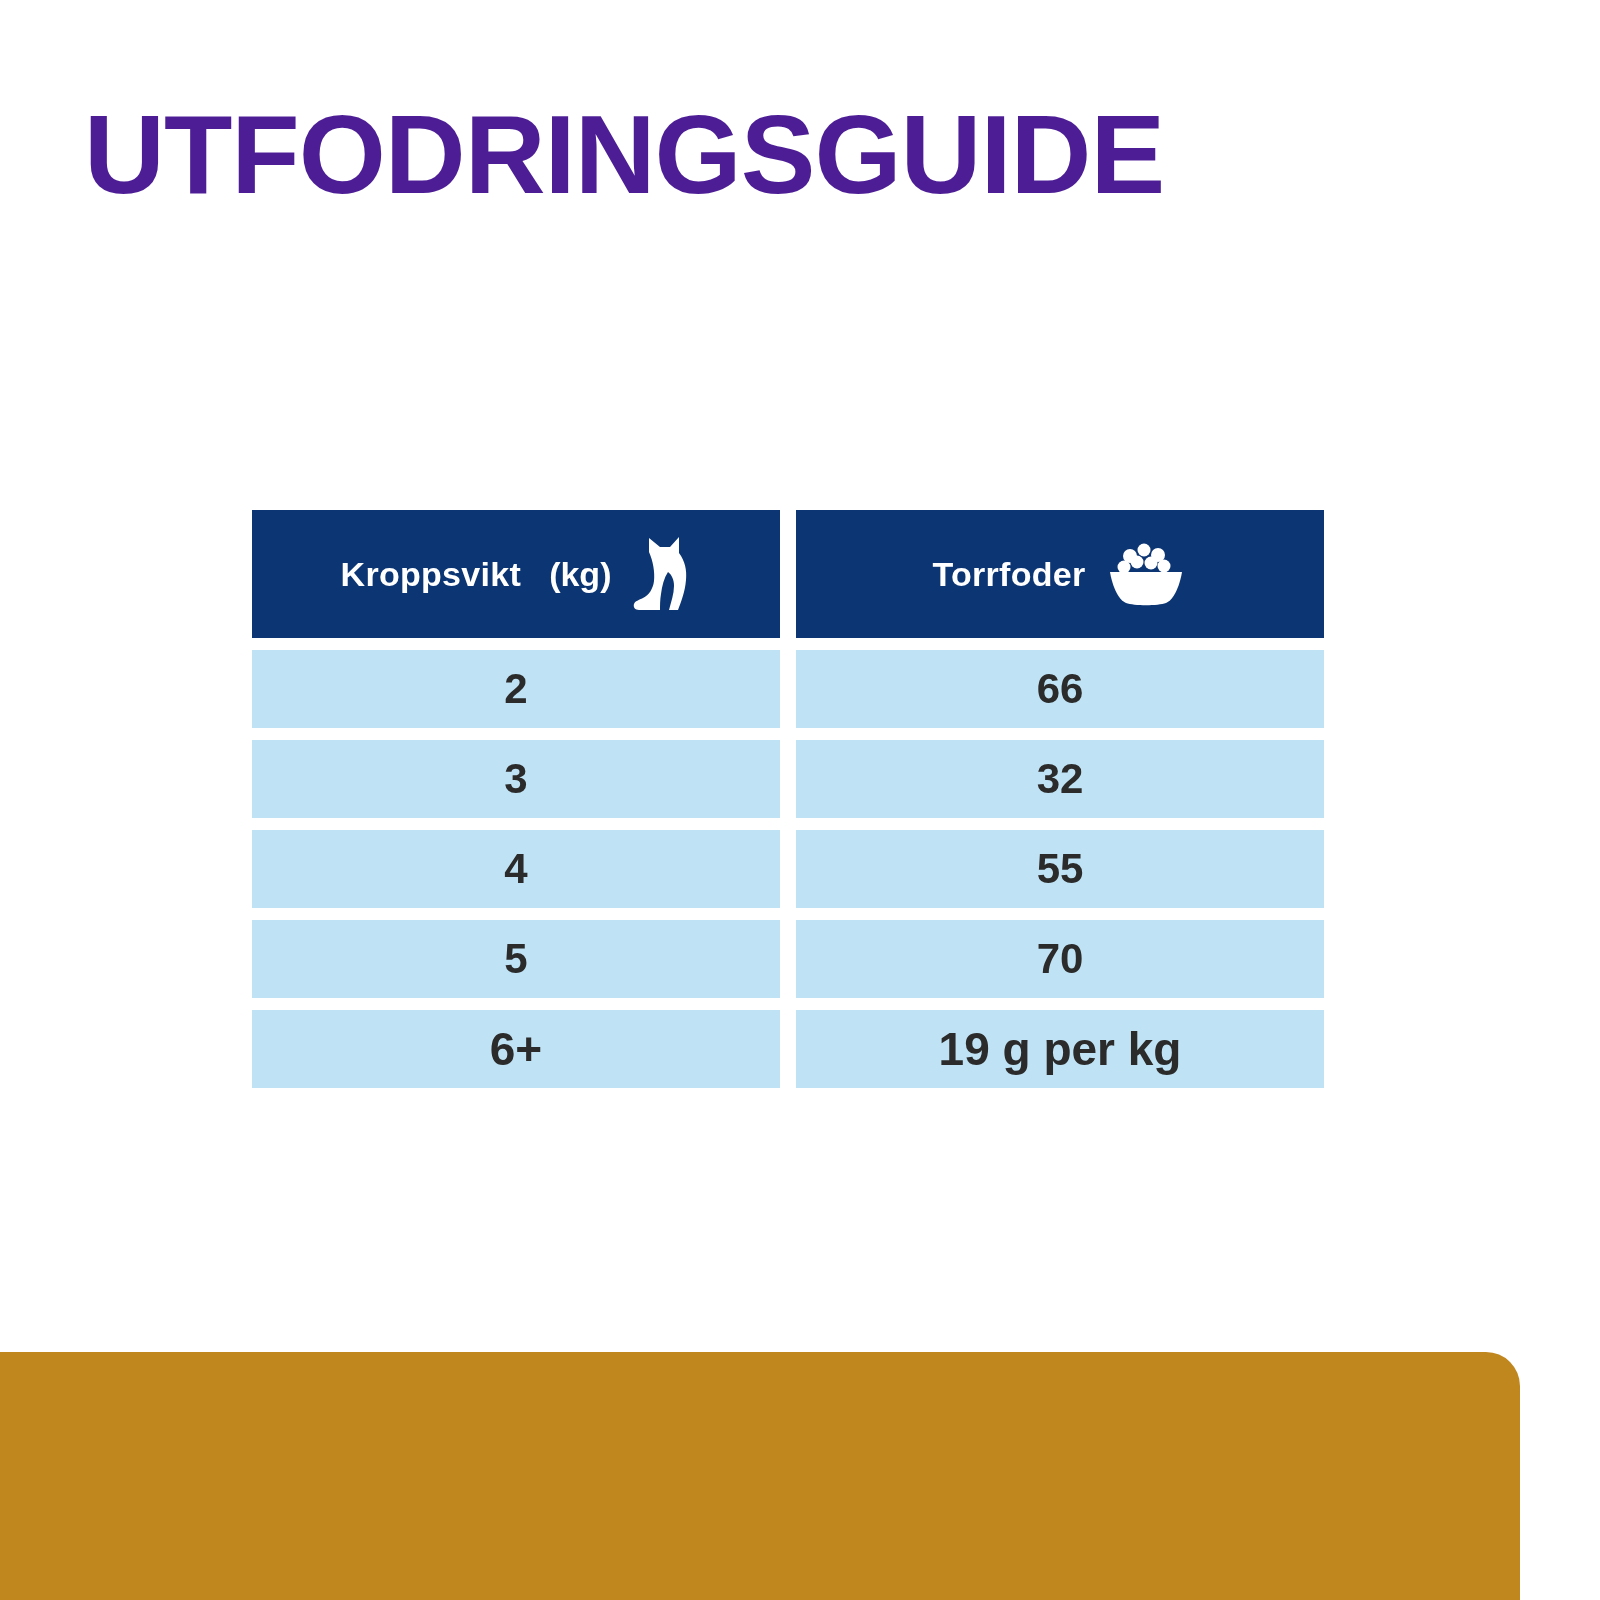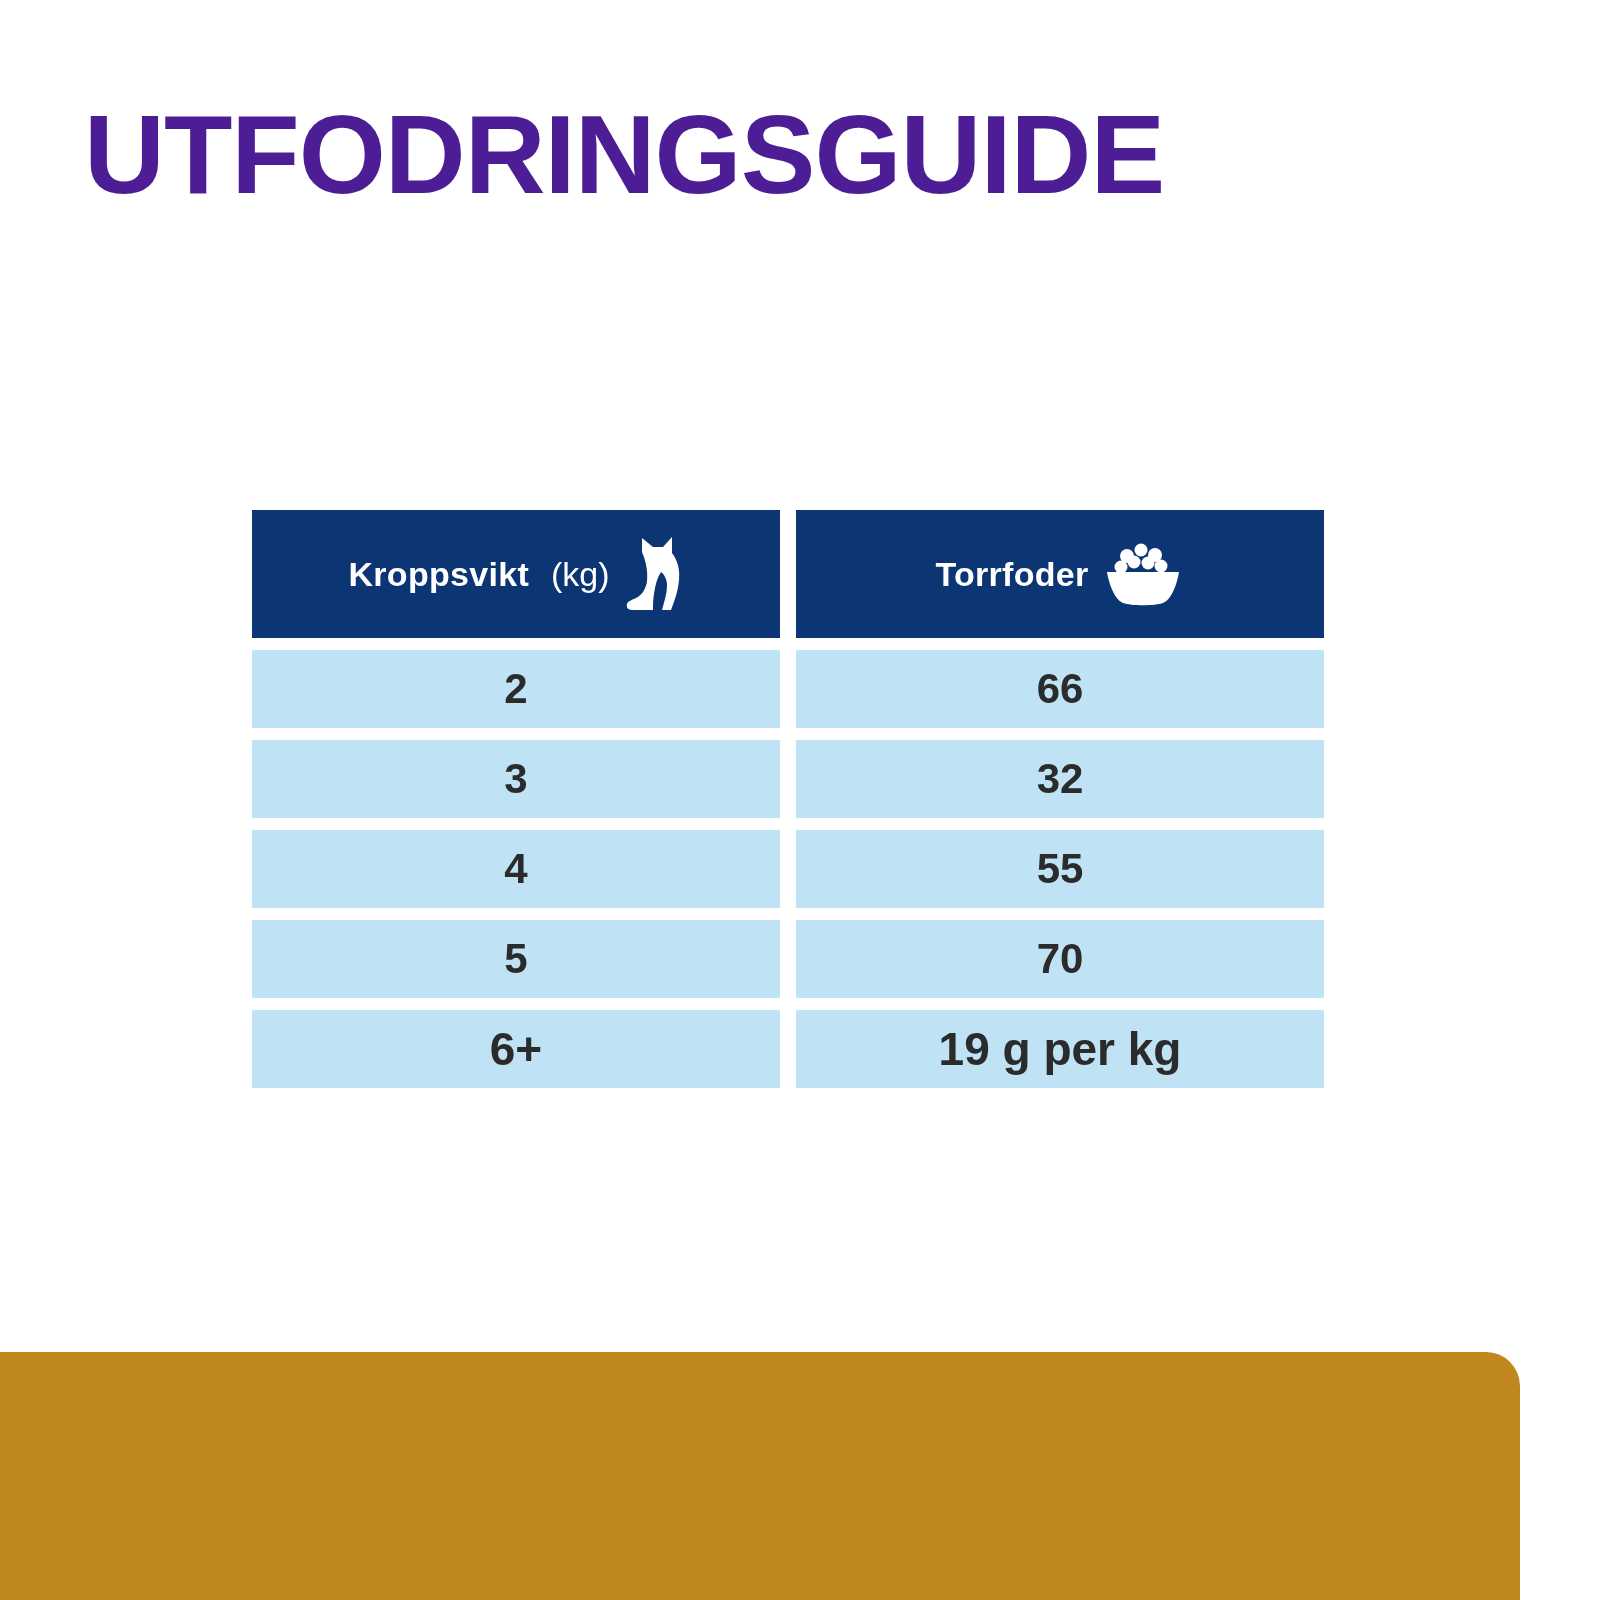--- a/index.html
+++ b/index.html
@@ -58,34 +58,34 @@
     color: #ffffff;
     height: 128px;
     vertical-align: middle;
     text-align: center;
   }
 
   .hdr-inner {
     display: flex;
     align-items: center;
     justify-content: center;
-    gap: 12px;
+    gap: 18px;
     height: 128px;
   }
 
   .hdr-text {
     font-size: 34px;
     font-weight: 700;
     letter-spacing: 0.3px;
     white-space: nowrap;
   }
 
   .hdr-unit {
     font-size: 34px;
-    font-weight: 400;
+    font-weight: 700;
     margin-left: 10px;
     color: #ffffff;
   }
 
   .icon-wrap {
     display: inline-flex;
     align-items: center;
     justify-content: center;
     flex: 0 0 auto;
   }

